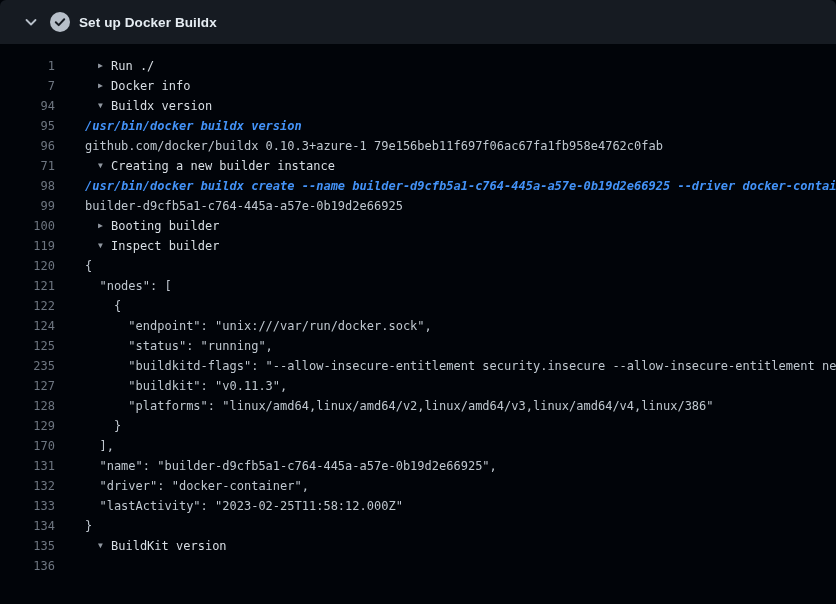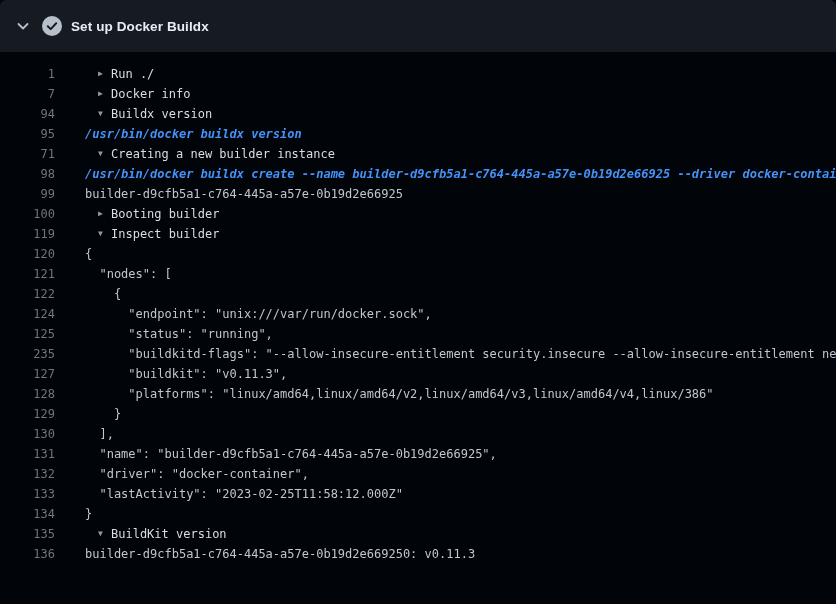--- a/index.html
+++ b/index.html
@@ -3,26 +3,26 @@
 <meta charset="utf-8">
 <style>
   * { margin: 0; padding: 0; box-sizing: border-box; }
   html, body { width: 836px; height: 604px; overflow: hidden; }
   body {
     background: #010409;
     font-family: "DejaVu Sans Mono", monospace;
   }
   
   .step-header {
-    height: 52px;
+    height: 44px;
     background: #161b22;
     border-radius: 6px 6px 0 0;
     display: flex;
     align-items: center;
-    padding: 0 14px;
+    padding: 0 22px;
     cursor: pointer;
   }
   .chevron-wrap {
     width: 18px; height: 18px;
     display: flex; align-items: center; justify-content: center;
     flex: 0 0 auto;
   }
   .status-wrap {
     width: 20px; height: 20px;
     margin-left: 10px;
@@ -92,34 +92,35 @@
     </svg>
   </span>
   <span class="step-title">Set up Docker Buildx</span>
 </div>
 
 <div class="log-area" id="log-area">
     <div class="log-line"><span class="line-num">1</span><span class="line-content t-group group-row"><span class="arrow">▶</span><span>Run ./</span></span></div>
     <div class="log-line"><span class="line-num">7</span><span class="line-content t-group group-row"><span class="arrow">▶</span><span>Docker info</span></span></div>
     <div class="log-line"><span class="line-num">94</span><span class="line-content t-group group-row"><span class="arrow">▼</span><span>Buildx version</span></span></div>
     <div class="log-line"><span class="line-num">95</span><span class="line-content t-command">/usr/bin/docker buildx version</span></div>
+    <div class="log-line"><span class="line-num">96</span><span class="line-content t-output">github.com/docker/buildx 0.10.3+azure-1 79e156beb11f697f06ac67fa1fb958e4762c0fab</span></div>
     <div class="log-line"><span class="line-num">71</span><span class="line-content t-group group-row"><span class="arrow">▼</span><span>Creating a new builder instance</span></span></div>
     <div class="log-line"><span class="line-num">98</span><span class="line-content t-command">/usr/bin/docker buildx create --name builder-d9cfb5a1-c764-445a-a57e-0b19d2e66925 --driver docker-container</span></div>
     <div class="log-line"><span class="line-num">99</span><span class="line-content t-output">builder-d9cfb5a1-c764-445a-a57e-0b19d2e66925</span></div>
     <div class="log-line"><span class="line-num">100</span><span class="line-content t-group group-row"><span class="arrow">▶</span><span>Booting builder</span></span></div>
     <div class="log-line"><span class="line-num">119</span><span class="line-content t-group group-row"><span class="arrow">▼</span><span>Inspect builder</span></span></div>
     <div class="log-line"><span class="line-num">120</span><span class="line-content t-output">{</span></div>
     <div class="log-line"><span class="line-num">121</span><span class="line-content t-output">  "nodes": [</span></div>
     <div class="log-line"><span class="line-num">122</span><span class="line-content t-output">    {</span></div>
     <div class="log-line"><span class="line-num">124</span><span class="line-content t-output">      "endpoint": "unix:///var/run/docker.sock",</span></div>
     <div class="log-line"><span class="line-num">125</span><span class="line-content t-output">      "status": "running",</span></div>
     <div class="log-line"><span class="line-num">235</span><span class="line-content t-output">      "buildkitd-flags": "--allow-insecure-entitlement security.insecure --allow-insecure-entitlement network</span></div>
     <div class="log-line"><span class="line-num">127</span><span class="line-content t-output">      "buildkit": "v0.11.3",</span></div>
     <div class="log-line"><span class="line-num">128</span><span class="line-content t-output">      "platforms": "linux/amd64,linux/amd64/v2,linux/amd64/v3,linux/amd64/v4,linux/386"</span></div>
     <div class="log-line"><span class="line-num">129</span><span class="line-content t-output">    }</span></div>
-    <div class="log-line"><span class="line-num">130</span><span class="line-content t-output">  ],</span></div>
+    <div class="log-line"><span class="line-num">170</span><span class="line-content t-output">  ],</span></div>
     <div class="log-line"><span class="line-num">131</span><span class="line-content t-output">  "name": "builder-d9cfb5a1-c764-445a-a57e-0b19d2e66925",</span></div>
     <div class="log-line"><span class="line-num">132</span><span class="line-content t-output">  "driver": "docker-container",</span></div>
     <div class="log-line"><span class="line-num">133</span><span class="line-content t-output">  "lastActivity": "2023-02-25T11:58:12.000Z"</span></div>
     <div class="log-line"><span class="line-num">134</span><span class="line-content t-output">}</span></div>
     <div class="log-line"><span class="line-num">135</span><span class="line-content t-group group-row"><span class="arrow">▼</span><span>BuildKit version</span></span></div>
-    <div class="log-line"><span class="line-num">136</span><span class="line-content t-output">builder-d9cfb5a1-c764-445a-a57e-0b19d2e669250: v0.11.3</span></div>
+    <div class="log-line"><span class="line-num">136</span></div>
   </div>
 
 </body></html>

